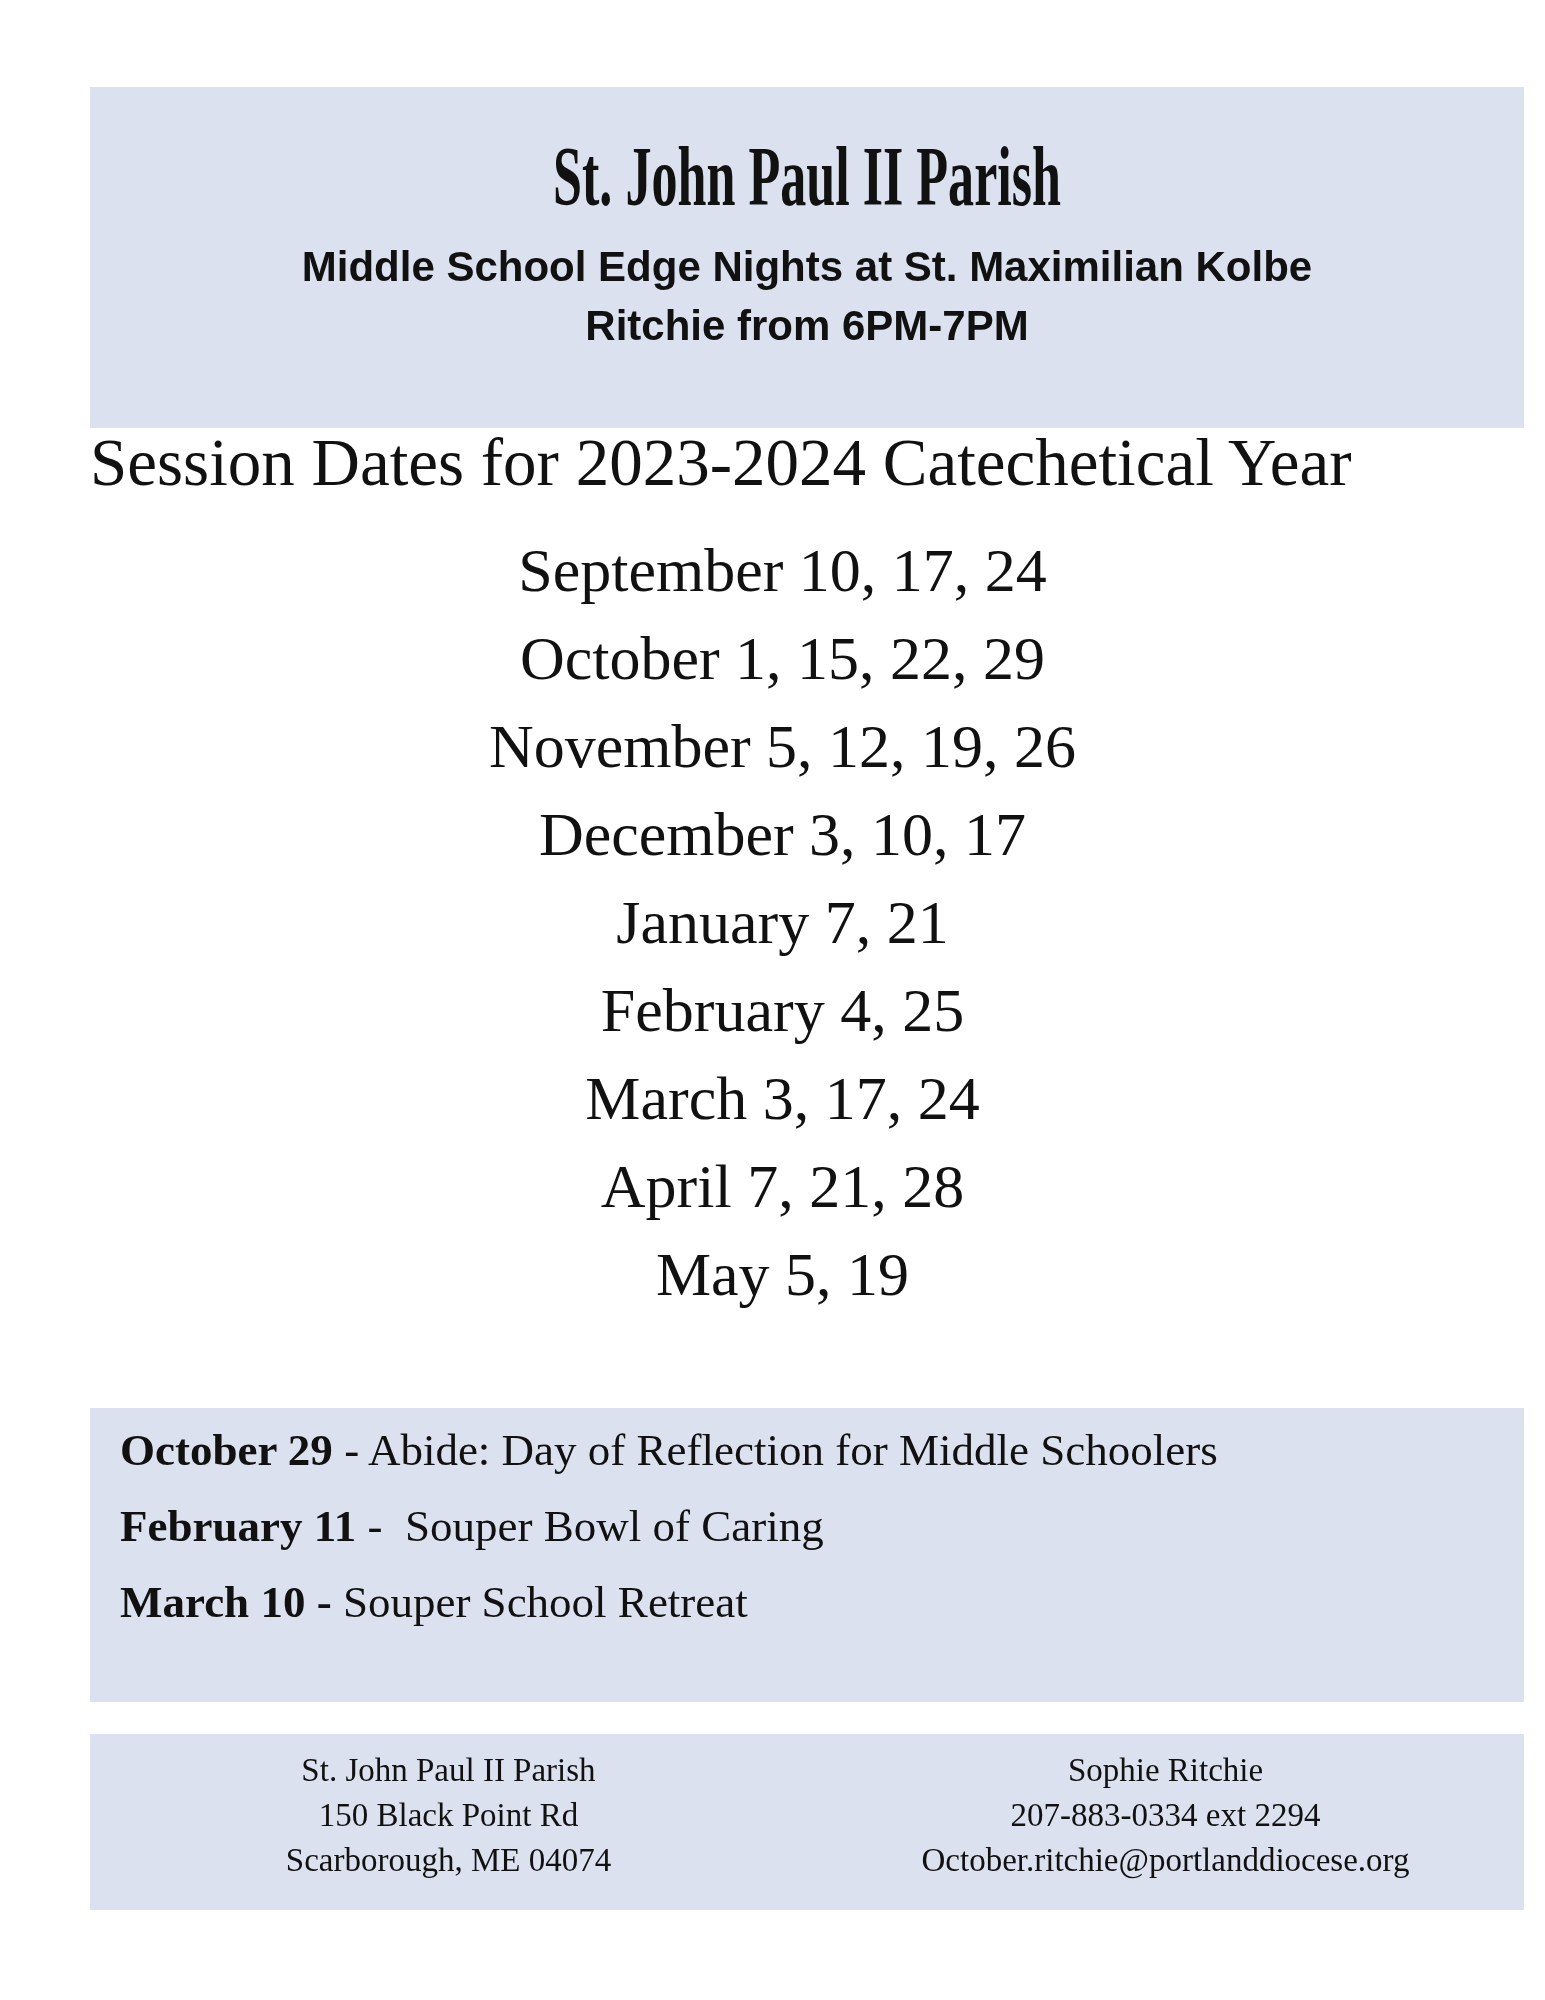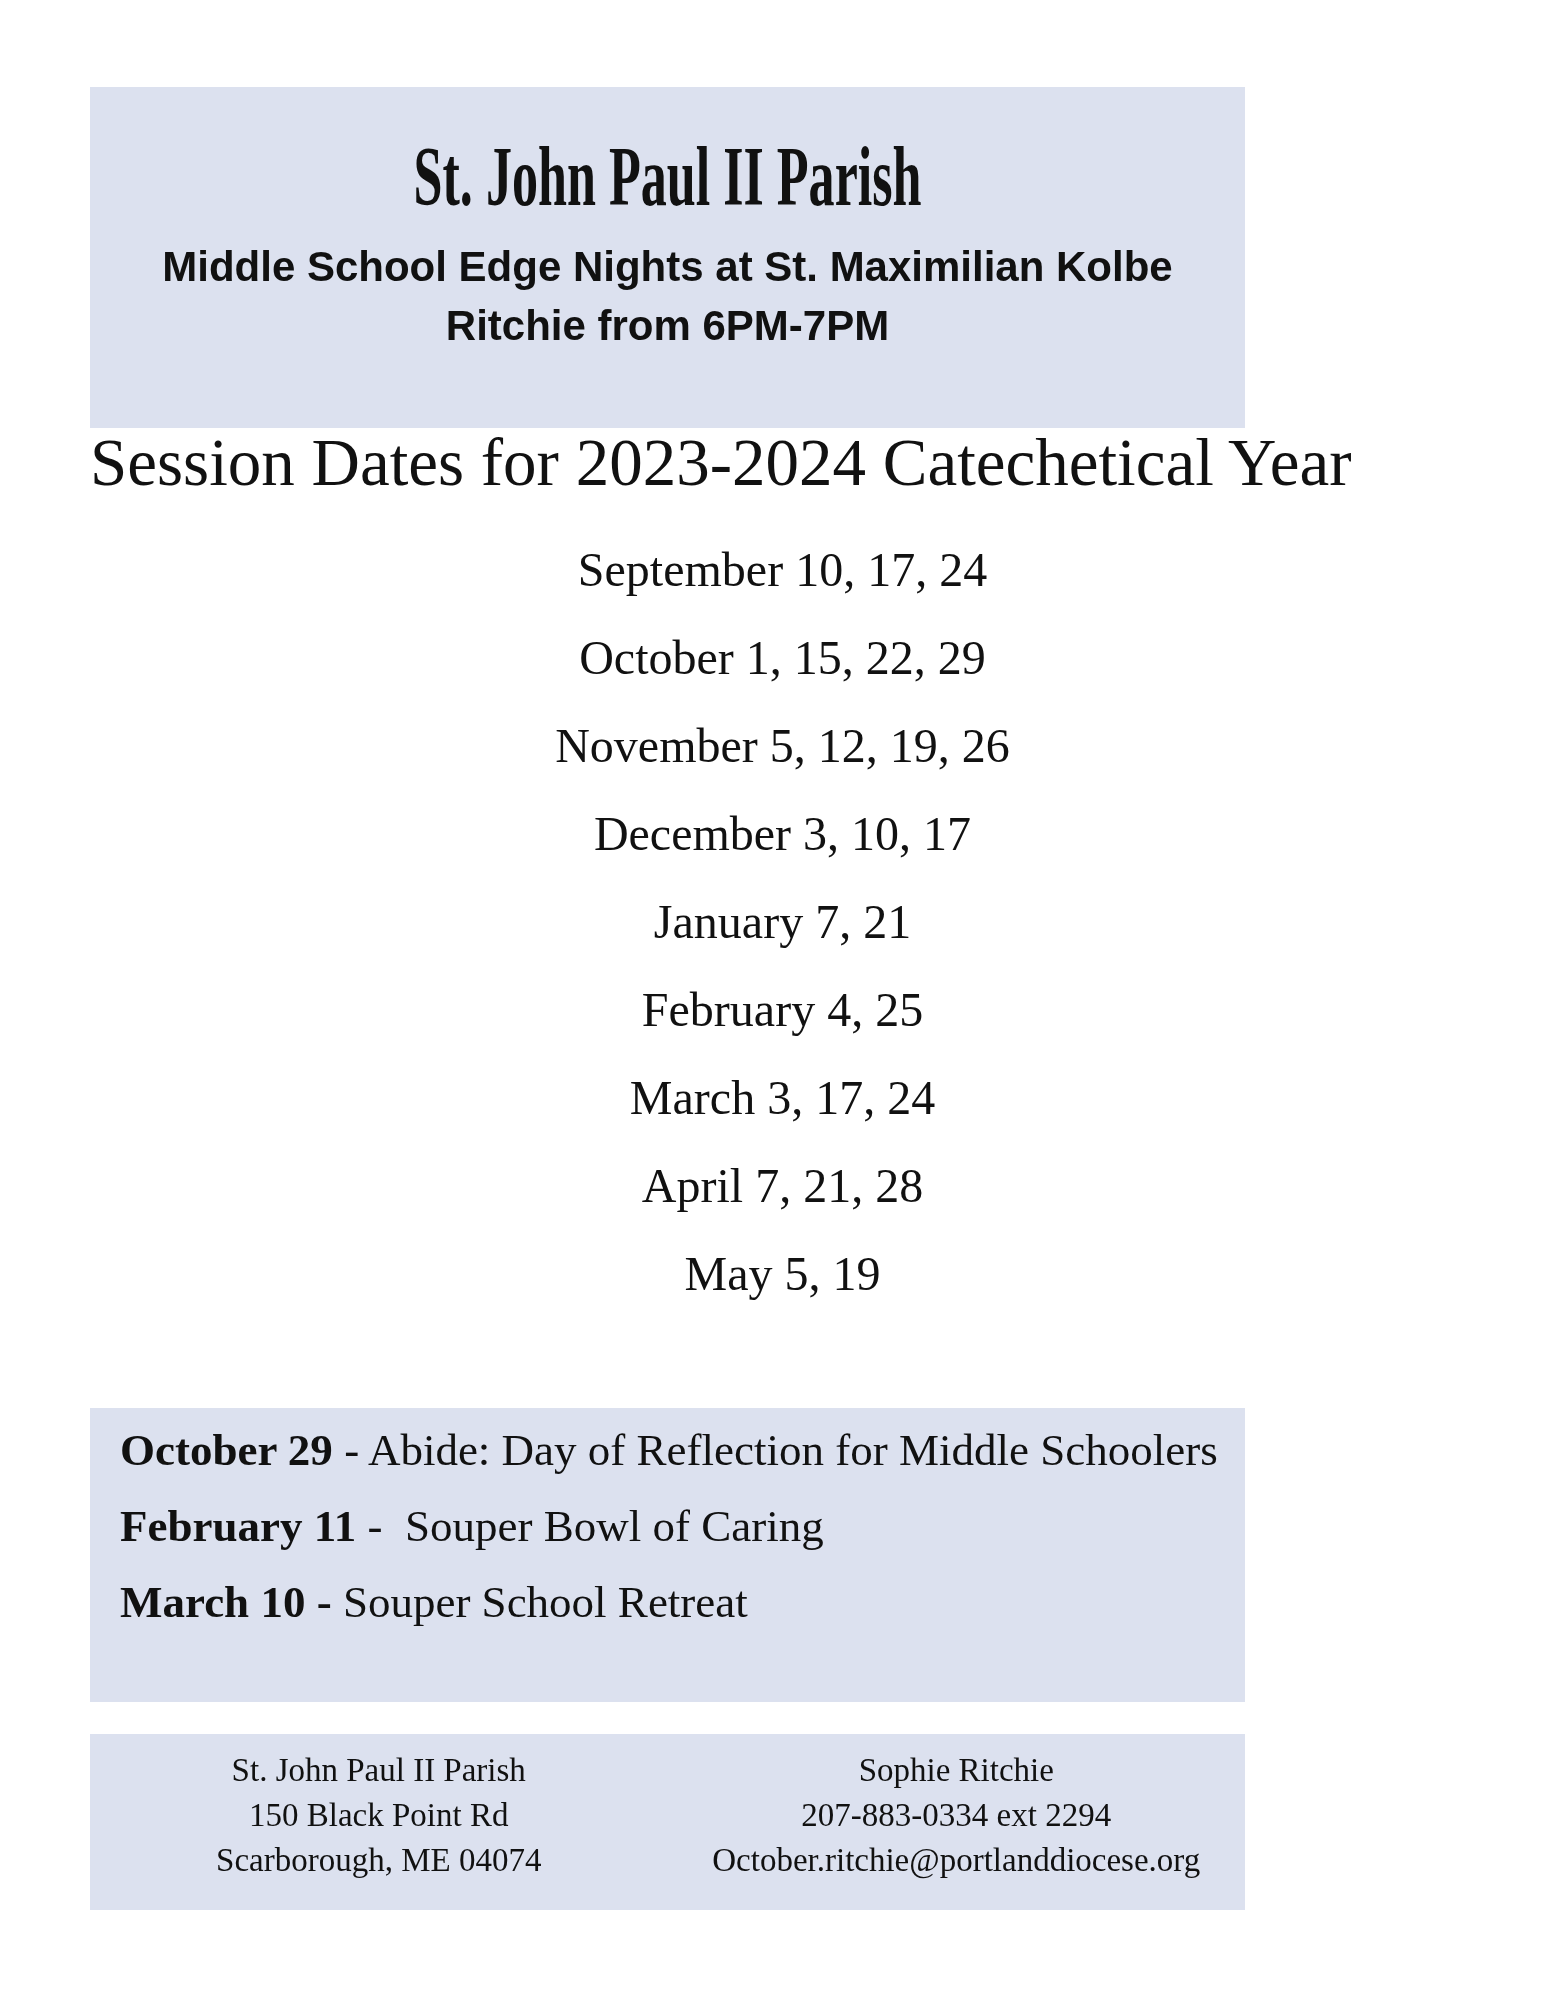--- a/index.html
+++ b/index.html
@@ -8,21 +8,21 @@
     width: 1545px;
     height: 2000px;
     background: #ffffff;
     font-family: "Liberation Serif", "DejaVu Serif", serif;
     color: #111111;
     overflow: hidden;
   }
   .box {
     position: absolute;
     left: 90px;
-    width: 1155px;
+    width: 1434px;
     background: #dce1ef;
   }
   
   .header-box {
     top: 87px;
     height: 341px;
     text-align: center;
   }
   .parish-title {
     margin-top: 48px;
@@ -55,21 +55,21 @@
     white-space: nowrap;
   }
   .dates-list {
     position: absolute;
     top: 526px;
     left: 90px;
     width: 1385px;
     text-align: center;
   }
   .date-line {
-    font-size: 48px;
+    font-size: 62px;
     line-height: 88px;
     white-space: nowrap;
   }
   
   .events-box {
     top: 1408px;
     height: 290px;
     padding-top: 4px;
     box-sizing: content-box;
   }

